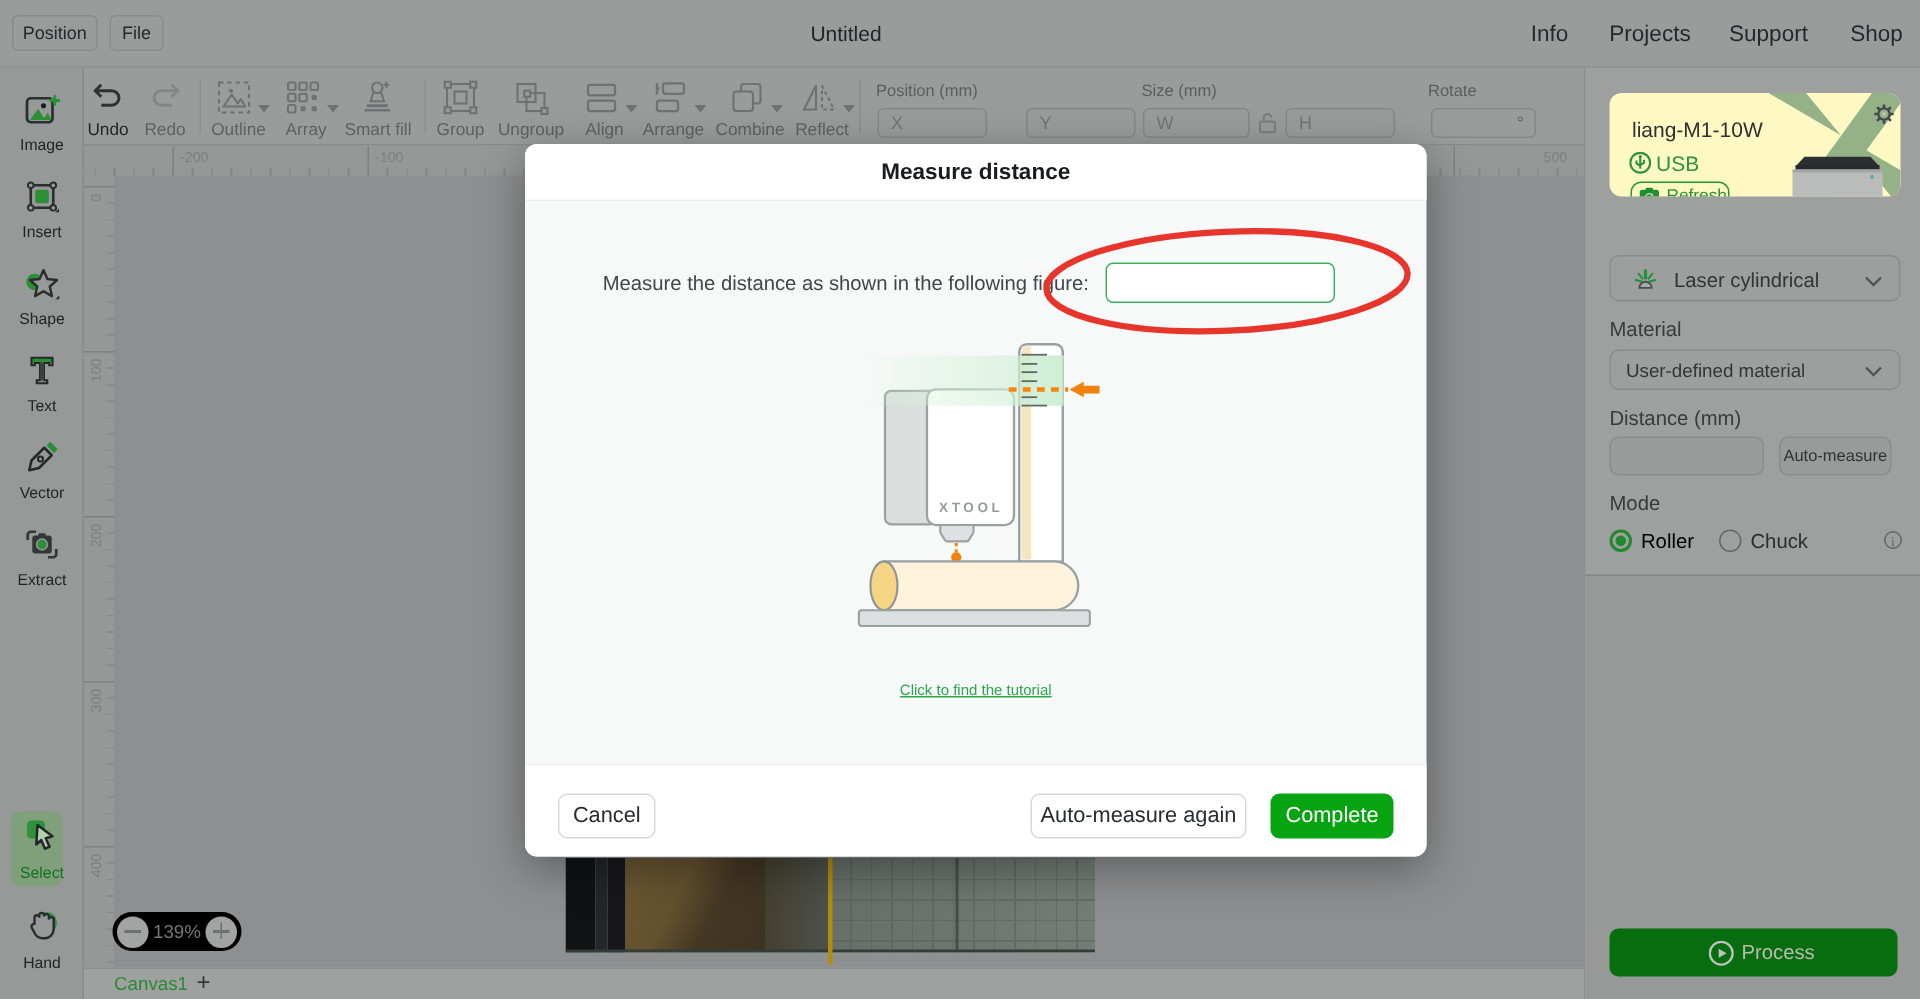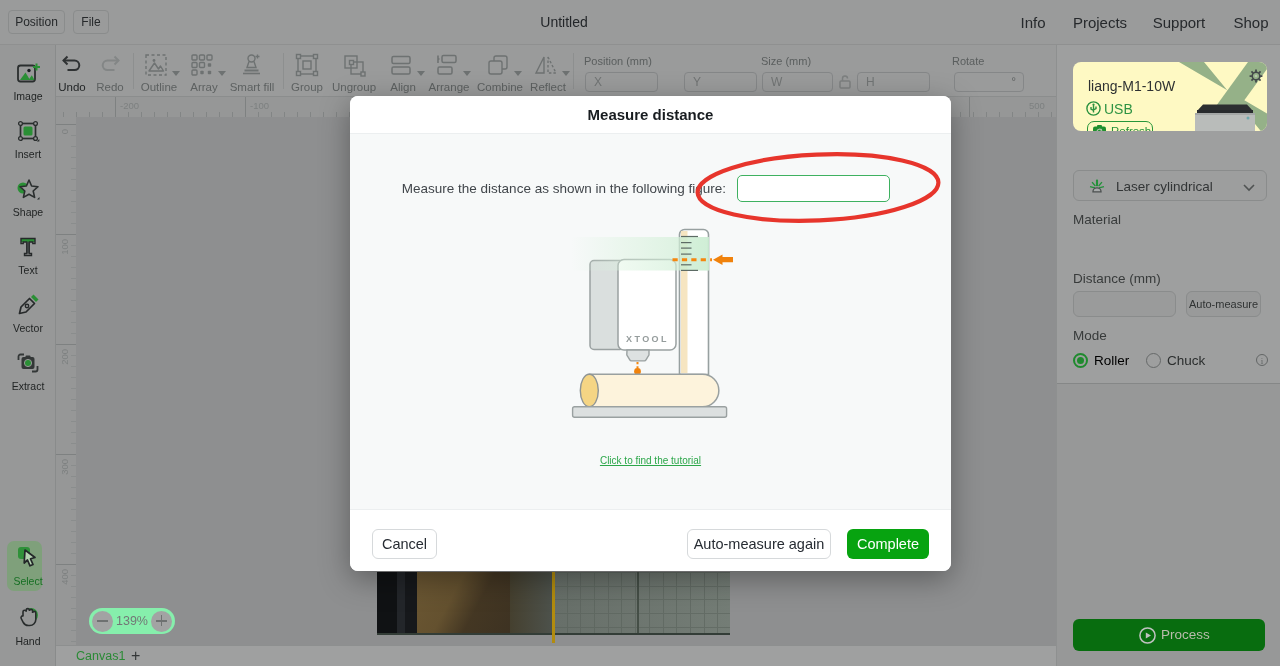--- a/index.html
+++ b/index.html
@@ -269,21 +269,21 @@
   <div style="position:absolute;left:28px;top:0;width:12px;height:63px;background:#16181b;"></div>
   <div style="position:absolute;left:40px;top:0;width:93px;height:63px;background:linear-gradient(118deg,#6b5733 0%,#64512f 38%,#443723 62%,#3d3222 100%);"></div>
   <div style="position:absolute;left:133px;top:0;width:43px;height:63px;background:linear-gradient(to right,#45402f,#4d524c);"></div>
   <div style="position:absolute;left:176px;top:0;width:177px;height:63px;background:linear-gradient(to right,#676f69,#747d76);"></div>
   <div style="position:absolute;left:176px;top:0;width:177px;height:63px;background:repeating-linear-gradient(to right,#565f58 0 1px,transparent 1px 13.7px),repeating-linear-gradient(to bottom,#565f58 0 1px,transparent 1px 13.7px);opacity:0.5;"></div>
   <div style="position:absolute;left:260px;top:0;width:1.5px;height:63px;background:#454f47;"></div>
   <div style="position:absolute;left:0;top:61px;width:353px;height:2px;background:#333d37;"></div>
 </div>
 <div style="position:absolute;left:552px;top:572px;width:3px;height:71px;background:#b28c0e;z-index:2;"></div>
 
-<div style="position:absolute;left:89px;top:608px;width:86px;height:26px;border-radius:13px;background:#86efac;z-index:3;">
+<div style="position:absolute;left:75px;top:608px;width:86px;height:26px;border-radius:13px;background:#000000;z-index:3;">
   <div style="position:absolute;left:3px;top:2.5px;width:21px;height:21px;border-radius:50%;background:#a2a3a3;"></div>
   <div style="position:absolute;left:8px;top:12px;width:11px;height:1.7px;background:#6e7171;"></div>
   <div style="position:absolute;right:3px;top:2.5px;width:21px;height:21px;border-radius:50%;background:#a2a3a3;"></div>
   <div style="position:absolute;right:8px;top:12px;width:11px;height:1.7px;background:#6e7171;"></div>
   <div style="position:absolute;right:12.6px;top:7.4px;width:1.7px;height:11px;background:#6e7171;"></div>
   <div style="position:absolute;left:0;top:0;width:86px;height:26px;line-height:26px;text-align:center;font-size:12.5px;color:#737676;">139%</div>
 </div>
 
 <div id="bottombar">
   <div style="position:absolute;left:20px;top:0;height:16px;line-height:20px;font-size:12.5px;color:#2a8a35;">Canvas1</div>
@@ -342,20 +342,26 @@
           <path d="M11 2 V10" stroke="#23913a" stroke-width="2.6"></path>
           <path d="M5 5 L9 10 M17 5 L13 10 M2.5 10.5 L8.5 12 M19.5 10.5 L13.5 12" stroke="#23913a" stroke-width="1.7"></path>
           <path d="M6 17 a5 5 0 0 1 10 0 Z" fill="#a8abab" stroke="#4b4f4f" stroke-width="1.5"></path>
         </svg>
     <div style="position:absolute;left:42px;top:8px;font-size:13.5px;color:#323536;">Laser cylindrical</div>
     <svg width="12" height="8" style="position:absolute;right:11px;top:13px;">
           <path d="M1 1 L6 6 L11 1" fill="none" stroke="#505353" stroke-width="1.6"></path>
         </svg>
   </div>
   <div class="plabel" style="left:16px;top:167px;">Material</div>
+  <div class="pbox" style="left:16px;top:188px;width:194px;height:27px;">
+    <div style="position:absolute;left:10px;top:6px;font-size:12.5px;color:#333636;">User-defined material</div>
+    <svg width="12" height="8" style="position:absolute;right:11px;top:10px;">
+          <path d="M1 1 L6 6 L11 1" fill="none" stroke="#505353" stroke-width="1.6"></path>
+        </svg>
+  </div>
   <div class="plabel" style="left:16px;top:226px;">Distance (mm)</div>
   <div class="pbox" style="left:16px;top:246px;width:103px;height:26px;background:#9a9b9b;"></div>
   <div class="pbox" style="left:129px;top:246px;width:75px;height:26px;background:#999a9a;">
     <div style="position:absolute;left:0;top:0;width:100%;height:24px;line-height:24px;text-align:center;font-size:11px;color:#303333;">Auto-measure</div>
   </div>
   <div class="plabel" style="left:16px;top:283px;">Mode</div>
   <div style="position:absolute;left:16px;top:308px;width:15px;height:15px;border-radius:50%;border:2px solid #1f8a2e;"></div>
   <div style="position:absolute;left:20px;top:312px;width:7px;height:7px;border-radius:50%;background:#1f8a2e;"></div>
   <div class="plabel" style="left:37px;top:308px;color:#000000;">Roller</div>
   <div style="position:absolute;left:89px;top:308px;width:15px;height:15px;border-radius:50%;border:1.6px solid #666969;"></div>

